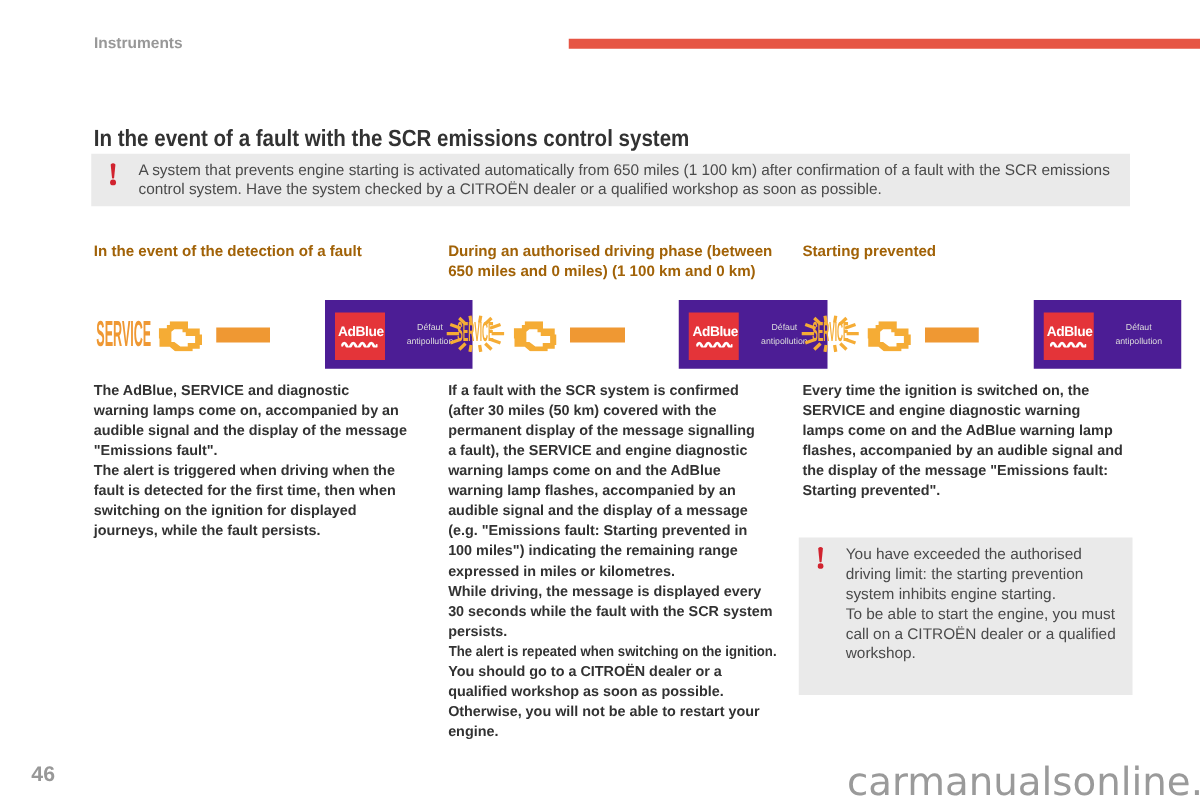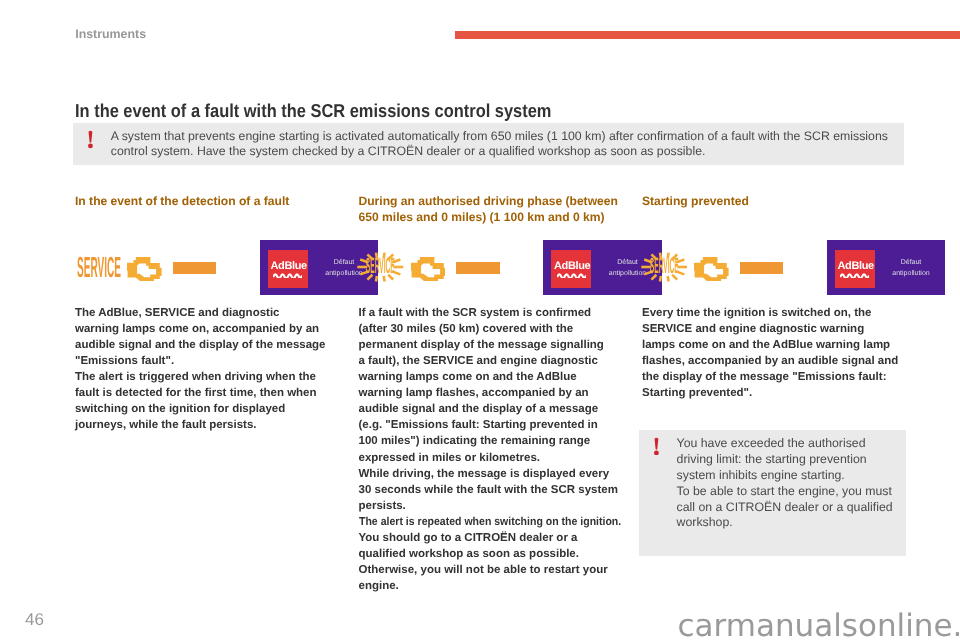--- a/index.html
+++ b/index.html
@@ -56,21 +56,21 @@
   .eng{position:absolute;left:53.1px;top:11.75px;width:34.6px;height:24.3px;}
   .bar{position:absolute;left:98.9px;top:16.9px;width:43.2px;height:12.1px;background:#ef9833;}
   .screen{position:absolute;left:145.5px;top:-5.5px;width:118.5px;height:55.7px;background:#4c1d95;margin-left:40px;}
   .adblue-logo{position:absolute;left:8px;top:10px;width:40px;height:38px;background:#e43439;}
   .adblue-word{position:absolute;left:1.2px;top:10.2px;width:40px;text-align:center;color:#fff;
                font-weight:bold;font-size:11px;letter-spacing:-.35px;}
   .adblue-wave{position:absolute;left:5.7px;top:22.7px;width:29px;height:5.6px;}
   .screen-label{position:absolute;left:53.5px;top:17.2px;width:62px;color:#dcdcdc;text-align:center;
                 font-size:7px;line-height:11px;}
 
-  .pnum{position:absolute;left:25.1px;top:609.5px;font-size:17px;font-weight:normal;color:#989898;}
+  .pnum{position:absolute;left:25.1px;top:609.5px;font-size:17px;font-weight:bold;color:#989898;}
   .wmark{position:absolute;left:677.5px;top:607.5px;font-size:31px;color:#9a9a9a;
          font-family:"DejaVu Sans",sans-serif;}
 </style>
 </head>
 <body>
 
 <div class="page">
 
   <div class="hdr-title">Instruments</div>
   <div class="hdr-rule"></div>

